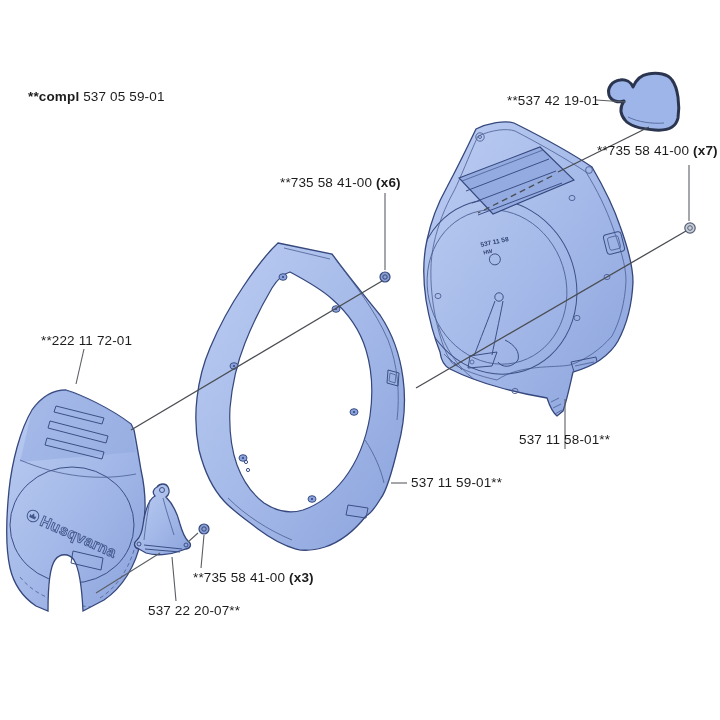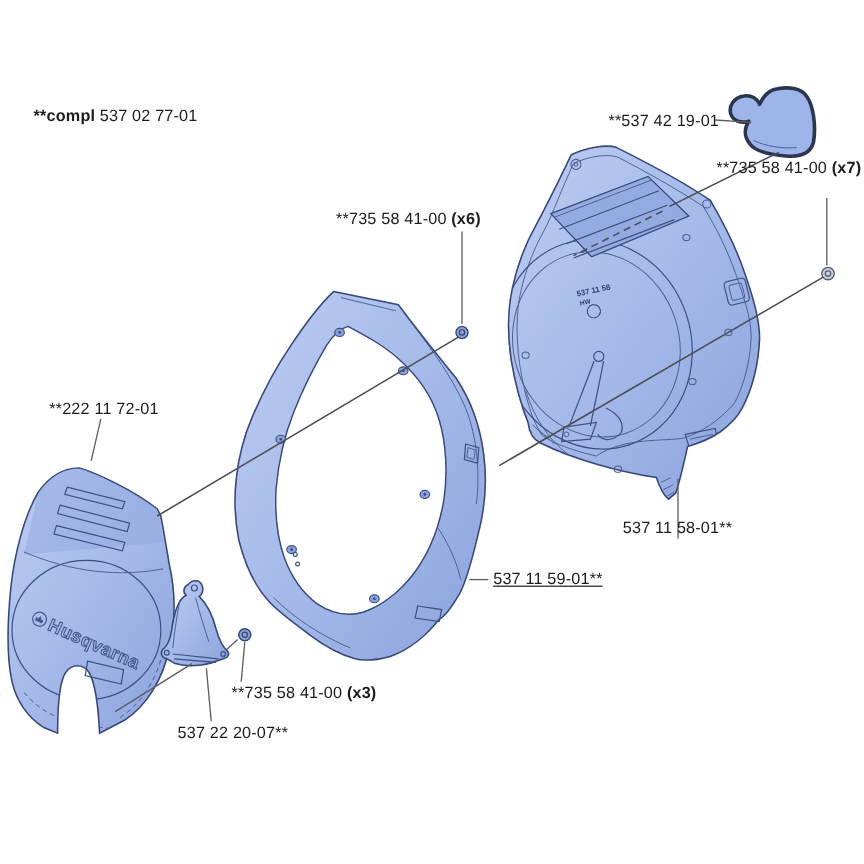--- a/index.html
+++ b/index.html
@@ -189,31 +189,31 @@
     <path class="leader" d="M 84,349 L 76,384"></path>
     <path class="leader" d="M 565,399 L 565,449"></path>
     <path class="leader" d="M 391,483 L 407,483"></path>
     <path class="leader" d="M 96,593 L 160,553"></path>
     <path class="leader" d="M 188,542 L 198,533"></path>
     <path class="leader" d="M 204,535 L 201,568"></path>
     <path class="leader" d="M 172,557 L 176,601"></path>
   </g>
 </svg>
 
-<div class="lbl" style="left:28px;top:89px;"><b>**compl</b><span> 537 02 77-01</span></div>
+<div class="lbl" style="left:28px;top:89px;"><b>**compl</b><span> 537 05 59-01</span></div>
 
 <div class="lbl" style="left:507px;top:93px;"><span>**537 42 19-01</span></div>
 
-<div class="lbl" style="left:597px;top:132px;"><span>**735 58 41-00 </span><b>(x7)</b></div>
+<div class="lbl" style="left:597px;top:143px;"><span>**735 58 41-00 </span><b>(x7)</b></div>
 
 <div class="lbl" style="left:280px;top:175px;"><span>**735 58 41-00 </span><b>(x6)</b></div>
 
 <div class="lbl" style="left:41px;top:333px;"><span>**222 11 72-01</span></div>
 
 <div class="lbl" style="left:519px;top:432px;"><span>537 11 58-01**</span></div>
 
-<div class="lbl" style="left:411px;top:475px;text-decoration:underline;"><span>537 11 59-01**</span></div>
+<div class="lbl" style="left:411px;top:475px;"><span>537 11 59-01**</span></div>
 
 <div class="lbl" style="left:193px;top:570px;"><span>**735 58 41-00 </span><b>(x3)</b></div>
 
 <div class="lbl" style="left:148px;top:603px;"><span>537 22 20-07**</span></div>
 
 </div>
 
 </body></html>

